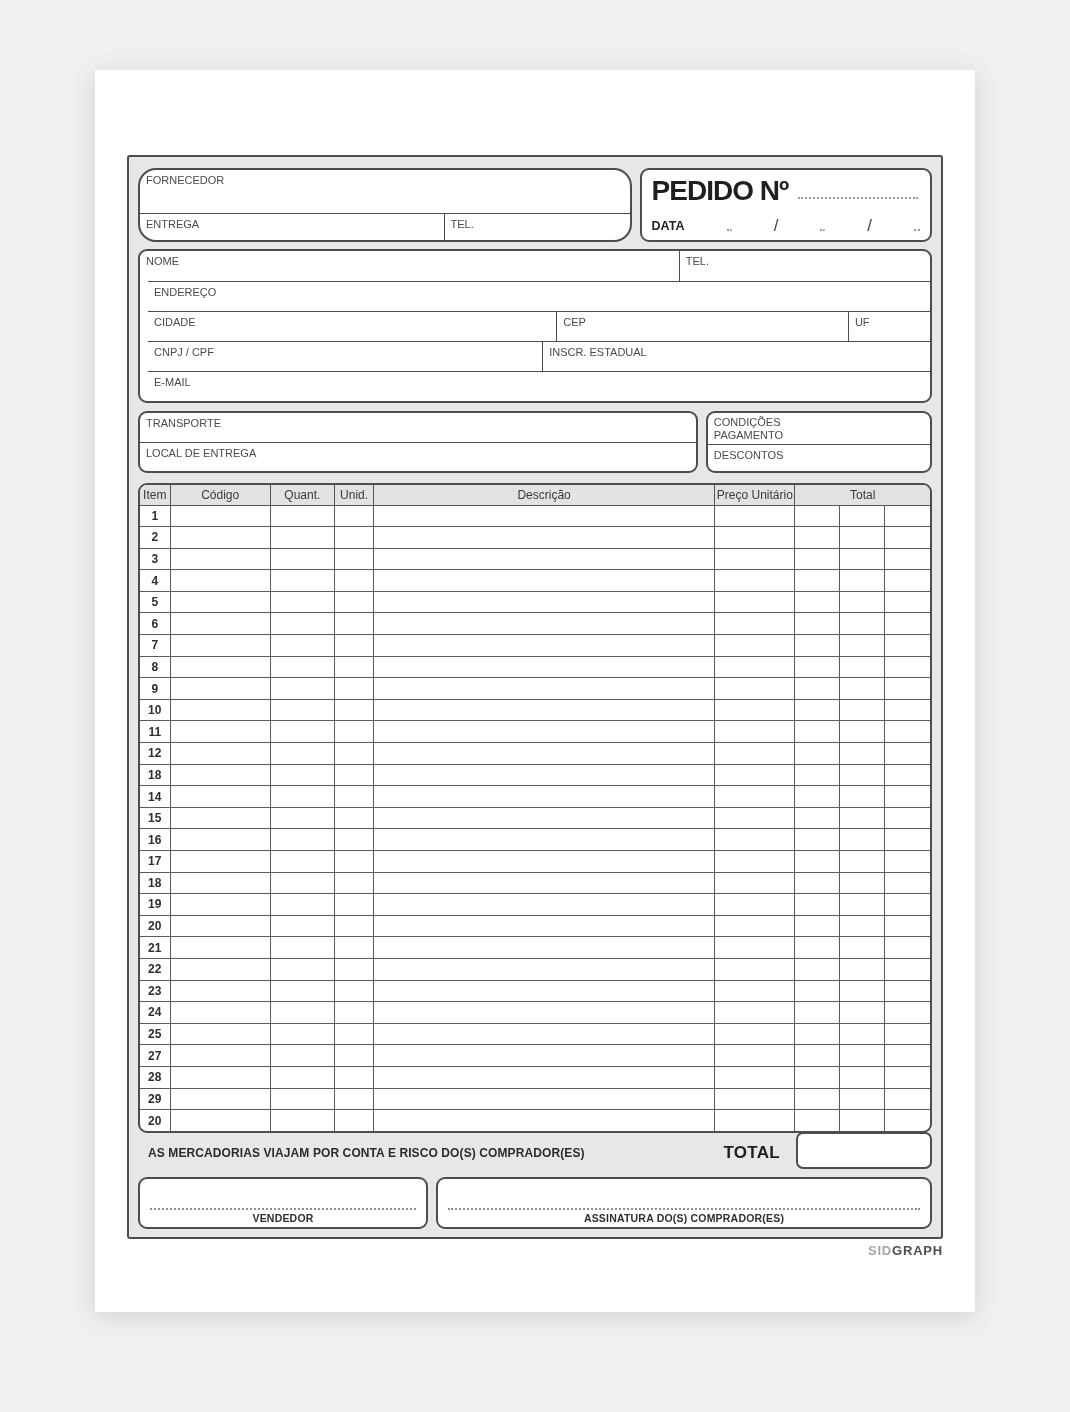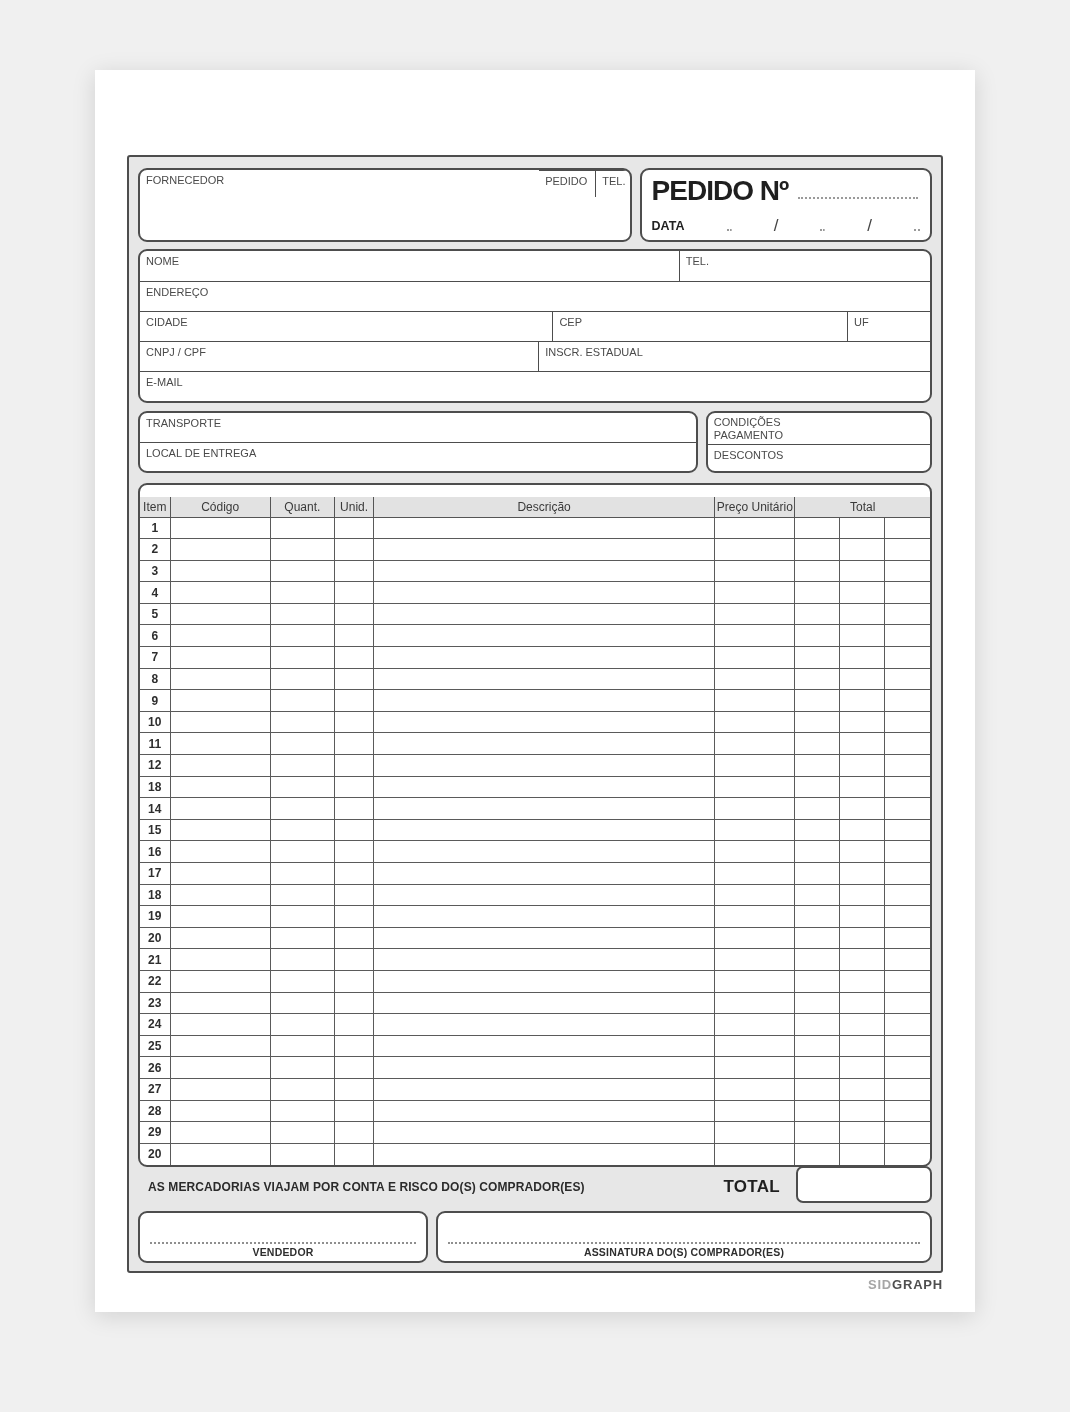--- a/index.html
+++ b/index.html
@@ -34,21 +34,21 @@
     font-size: 11px;
     color: #4a4a4a;
     padding: 3px 6px;
     line-height: 1.15;
     white-space: pre-line;
   }
   .dotted { border-bottom: 2px dotted #9a9a9a; height: 2px; }
 
   
   .top-section { display: flex; gap: 8px; height: 74px; }
-  .supplier-box { flex: 518; display: flex; overflow: hidden; }
+  .supplier-box { flex: 518; display: flex; flex-direction: column; overflow: hidden; border-radius: 18px; }
   .supplier-top { flex: 1; }
   .supplier-bottom { height: 27px; border-top: 1px solid #4d4d4d; display: flex; }
   .contato-cell { width: 62%; }
   .bl { border-left: 1px solid #4d4d4d; }
   .supplier-bottom .cell { overflow: hidden; }
   .supplier-bottom .cell.tel-cell { flex: 1; }
 
   .pedido-box { flex: 284; display: flex; flex-direction: column; justify-content: space-between; padding: 8px 10px 7px 10px; }
   .pedido-row { display: flex; align-items: flex-end; }
   .pedido-title {
@@ -59,39 +59,39 @@
   .data-row { display: flex; align-items: flex-end; font-weight: bold; font-size: 12.5px; color: #222; gap: 40px; }
   .data-row .dotted { margin-bottom: 2px; }
   .d1 { flex: 0.9; margin-left: 3px; }
   .d2 { flex: 1; }
   .d3 { flex: 1.3; }
   .slash { font-size: 17px; font-weight: normal; color: #444; line-height: 0.85; margin: 0 2px; }
 
   
   .client-box { margin-top: 7px; overflow: hidden; }
   .crow { display: flex; height: 30px; }
-  .crow + .crow { border-top: 1px solid #4d4d4d; }
+  .crow + .crow { border-top: 1px solid #4d4d4d; margin-left: 8px; }
   .ccell { overflow: hidden; }
 
   
   .transport-section { display: flex; gap: 8px; margin-top: 8px; height: 62px; }
   .transport-box { flex: 573; display: flex; flex-direction: column; overflow: hidden; border-radius: 9px; }
   .conditions-box { flex: 229; display: flex; flex-direction: column; overflow: hidden; }
   .trow-top { flex: 1; }
   .trow-bottom { flex: 1; border-top: 1px solid #4d4d4d; }
 
   
   .table-wrap {
     margin-top: 10px;
     background: #fff;
     border: 2px solid #4d4d4d;
     border-radius: 9px;
     overflow: hidden;
   }
-  table { width: 100%; border-collapse: collapse; table-layout: fixed; margin-top: 12px; }
+  table { width: 100%; border-collapse: collapse; table-layout: fixed; }
   thead th {
     background: #e2e2e2;
     font-size: 12px; font-weight: normal; color: #3a3a3a;
     height: 20px; border: 1px solid #555; border-top: none;
     padding: 0 2px; overflow: hidden; white-space: nowrap;
   }
   thead th.first, tbody td.first { border-left: none; }
   thead th.last, tbody td.last { border-right: none; }
   tbody td { height: 21.6px; border: 1px solid #5a5a5a; padding: 0 3px; overflow: hidden; }
   td.item-col { text-align: center; font-weight: bold; font-size: 12px; color: #2e2e2e; }
@@ -127,21 +127,21 @@
   <div class="paper">
     <div class="form">
 
       <div class="top-section">
         <div class="box supplier-box">
           <div class="supplier-top">
             <span class="label">FORNECEDOR</span>
           </div>
           <div class="supplier-bottom">
             <div class="cell contato-cell">
-              <span class="label">PEDIDO</span>
+              <span class="label">ENTREGA</span>
             </div>
             <div class="cell tel-cell bl">
               <span class="label">TEL.</span>
             </div>
           </div>
         </div>
 
         <div class="box pedido-box">
           <div class="pedido-row">
             <span class="pedido-title">PEDIDO Nº</span>
@@ -512,31 +512,20 @@
                 <td></td>
                 <td></td>
                 <td></td>
                 <td></td>
                 <td></td>
                 <td></td>
                 <td></td>
                 <td class="last"></td>
               </tr>
               <tr>
-                <td class="item-col first">26</td>
-                <td></td>
-                <td></td>
-                <td></td>
-                <td></td>
-                <td></td>
-                <td></td>
-                <td></td>
-                <td class="last"></td>
-              </tr>
-              <tr>
                 <td class="item-col first">27</td>
                 <td></td>
                 <td></td>
                 <td></td>
                 <td></td>
                 <td></td>
                 <td></td>
                 <td></td>
                 <td class="last"></td>
               </tr>

